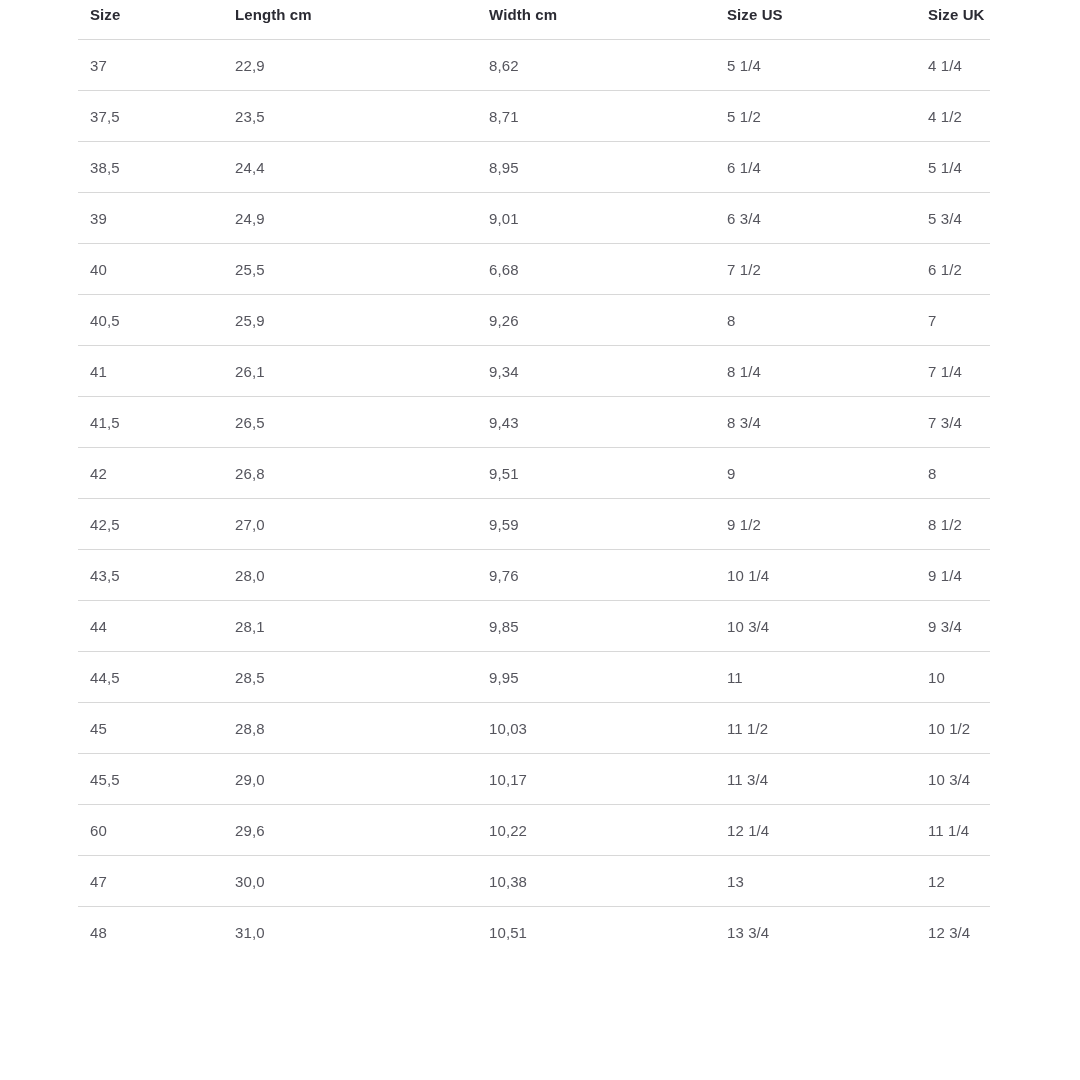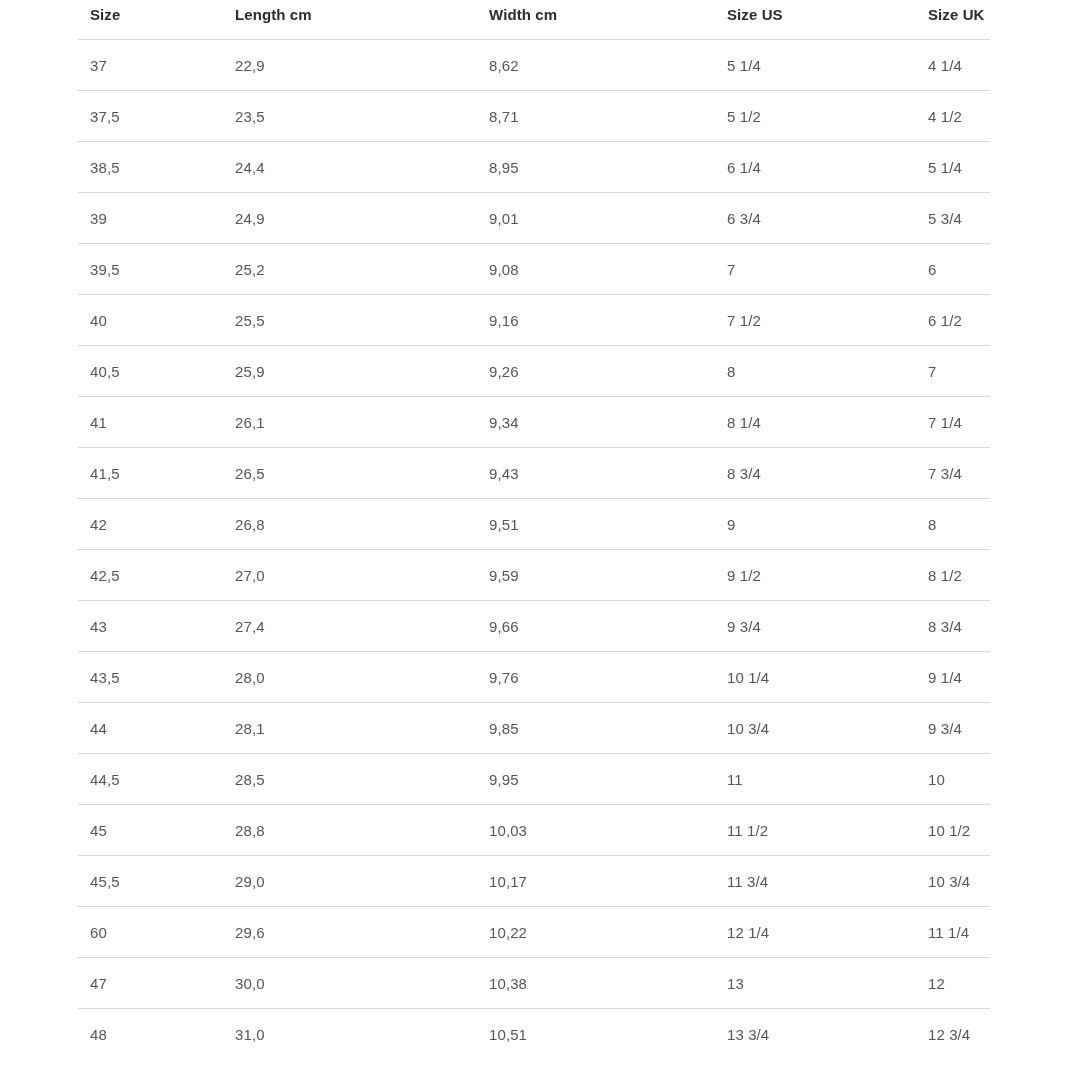--- a/index.html
+++ b/index.html
@@ -115,30 +115,23 @@
           <td>5 1/4</td>
         </tr>
         <tr>
           <td>39</td>
           <td>24,9</td>
           <td>9,01</td>
           <td>6 3/4</td>
           <td>5 3/4</td>
         </tr>
         <tr>
-          <td>39,5</td>
-          <td>25,2</td>
-          <td>9,08</td>
-          <td>7</td>
-          <td>6</td>
-        </tr>
-        <tr>
           <td>40</td>
           <td>25,5</td>
-          <td>9,16</td>
+          <td>6,68</td>
           <td>7 1/2</td>
           <td>6 1/2</td>
         </tr>
         <tr>
           <td>40,5</td>
           <td>25,9</td>
           <td>9,26</td>
           <td>8</td>
           <td>7</td>
         </tr>
@@ -164,27 +157,20 @@
           <td>8</td>
         </tr>
         <tr>
           <td>42,5</td>
           <td>27,0</td>
           <td>9,59</td>
           <td>9 1/2</td>
           <td>8 1/2</td>
         </tr>
         <tr>
-          <td>43</td>
-          <td>27,4</td>
-          <td>9,66</td>
-          <td>9 3/4</td>
-          <td>8 3/4</td>
-        </tr>
-        <tr>
           <td>43,5</td>
           <td>28,0</td>
           <td>9,76</td>
           <td>10 1/4</td>
           <td>9 1/4</td>
         </tr>
         <tr>
           <td>44</td>
           <td>28,1</td>
           <td>9,85</td>

